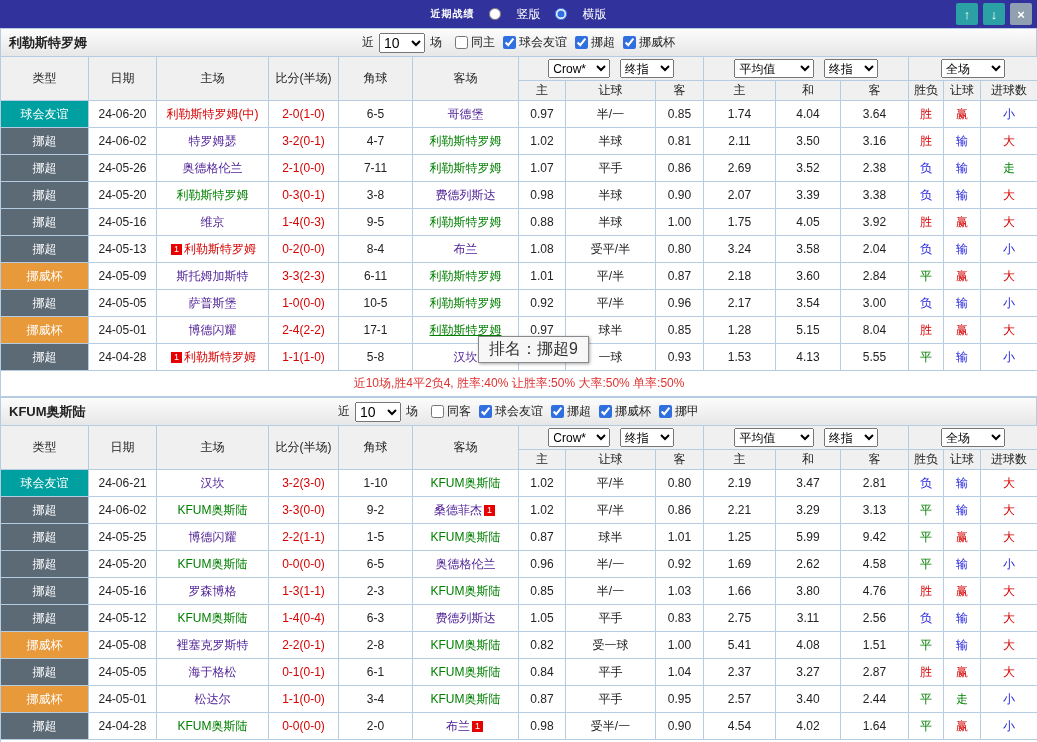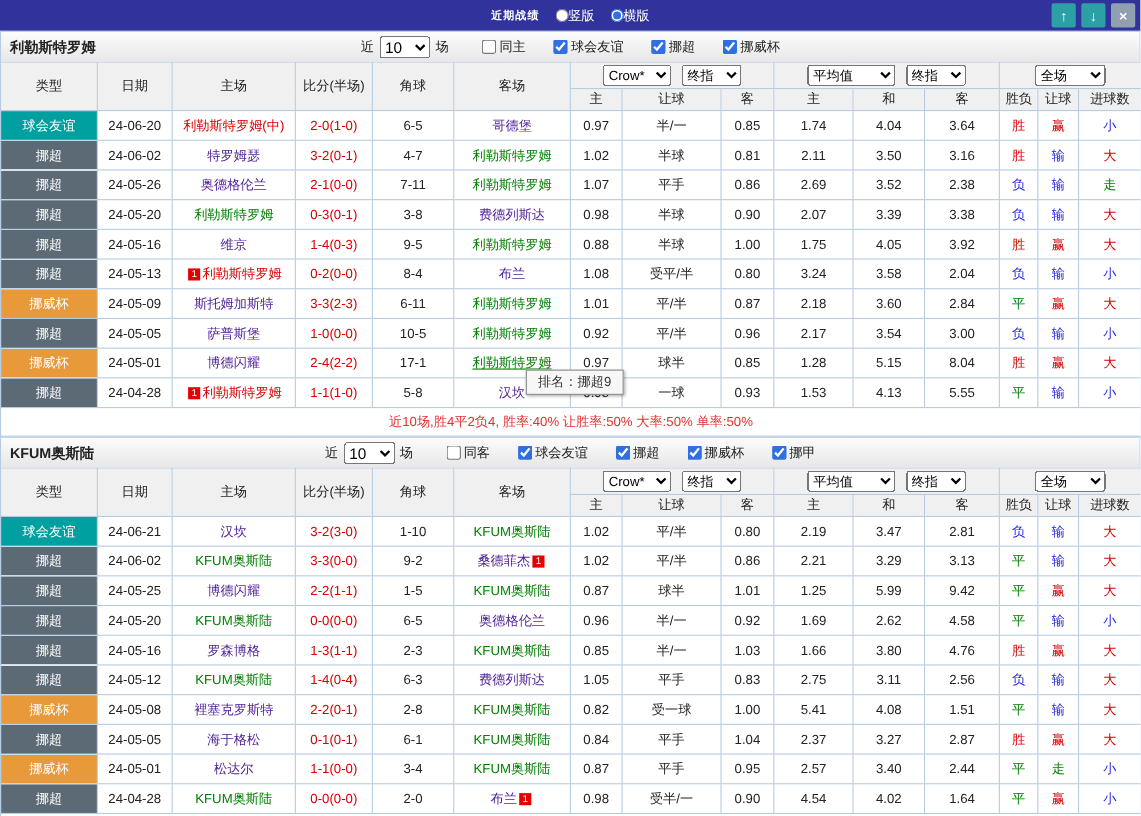--- a/index.html
+++ b/index.html
@@ -3,34 +3,34 @@
 <meta charset="utf-8">
 <style>
   html,body{margin:0;padding:0}
   body{width:1037px;background:#fff;color:#222;font-family:"Liberation Sans","DejaVu Sans",sans-serif;font-size:12px}
   .wrap{width:1037px;height:742px;position:relative;overflow:hidden;background:#fff}
 
   
   .topbar{height:28px;background:#31329b;position:relative;display:flex;align-items:center;justify-content:center;color:#fff}
   .tb-group{display:flex;align-items:center;gap:14px}
   .title{font-weight:bold;font-size:10px;letter-spacing:1px}
-  .radio-lab{display:inline-flex;align-items:center;gap:0;cursor:pointer;font-size:12px;color:#fff}
+  .radio-lab{display:inline-flex;align-items:center;gap:16px;cursor:pointer;font-size:12px;color:#fff}
   .radio-lab input{width:12px;height:12px;margin:0;accent-color:#2f6fe0}
   .topbar-right{position:absolute;right:5px;top:3px;display:flex;gap:5px}
   .tb-btn{width:22px;height:22px;border:0;border-radius:2px;color:#fff;font-size:13px;font-weight:bold;line-height:1;display:flex;align-items:center;justify-content:center;cursor:pointer;padding:0}
   .tb-btn.teal{background:#2ba0a5}
   .tb-btn.gray{background:#90a0b0}
 
   
   .section-head{height:28px;background:linear-gradient(#fcfcfc,#e7e7e7);border:1px solid #b6cce2;border-bottom:0;position:relative;display:flex;align-items:center;box-sizing:border-box}
   .team-title{position:absolute;left:8px;font-weight:bold;font-size:13px;color:#222}
   .filters{margin:0 auto;display:flex;align-items:center;gap:5px}
   .filters select{font-size:14px;height:20px}
   .checks{display:inline-flex;align-items:center}
-  .chk{display:inline-flex;align-items:center;gap:3px;margin-left:25px;cursor:pointer}
+  .chk{display:inline-flex;align-items:center;gap:3px;margin-left:8px;cursor:pointer}
   .chk input{width:13px;height:13px;margin:0;accent-color:#2f6fe0}
 
   
   table{border-collapse:collapse;table-layout:fixed;width:1037px}
   th,td{border:1px solid #b6cce2;text-align:center;padding:0 2px;overflow:hidden;white-space:nowrap}
   thead tr.top th{height:23px;background:#f0f0f0;font-weight:normal}
   thead tr.sub th{height:19px;background:#f0f0f0;font-weight:normal}
   tbody td{height:26px;background:#fff}
   .sel-cell select{font-size:12px;height:19px;margin:0 3px}
   .w-prov{width:62px}.w-stage{width:54px}.w-avg{width:80px}.w-scope{width:64px}.w-count{width:46px}
@@ -44,21 +44,21 @@
   .c-green{color:#008000}
   .c-blue{color:#1e1ee0}
   .c-black{color:#4c1d95}
   .u{text-decoration:underline}
   .team-name{cursor:pointer}
   .badge{display:inline-block;background:#e60000;color:#fff;font-size:9px;line-height:11px;width:11px;height:11px;margin:0 2px;vertical-align:middle;text-align:center}
 
   tfoot td.summary{height:25px;color:#e03131;background:#fff;font-size:12px}
 
   
-  .tooltip{position:absolute;left:478px;top:336px;background:#f7f7f7;border:1px solid #8a8a8a;padding:2px 10px;font-size:12px;color:#333;box-shadow:1px 1px 3px rgba(0,0,0,.35);z-index:10;white-space:nowrap}
+  .tooltip{position:absolute;left:478px;top:336px;background:#f7f7f7;border:1px solid #8a8a8a;padding:2px 10px;font-size:16px;color:#333;box-shadow:1px 1px 3px rgba(0,0,0,.35);z-index:10;white-space:nowrap}
 </style>
 </head>
 <body>
 
 <div class="wrap">
 
   <div class="topbar">
     <div class="tb-group">
       <span class="title">近期战绩</span>
       <label class="radio-lab">

